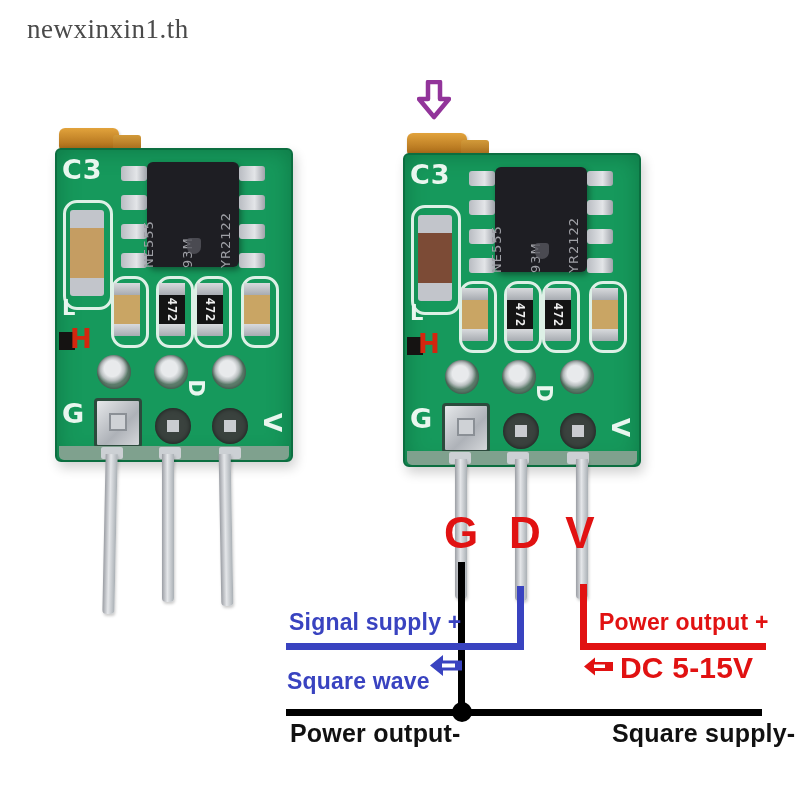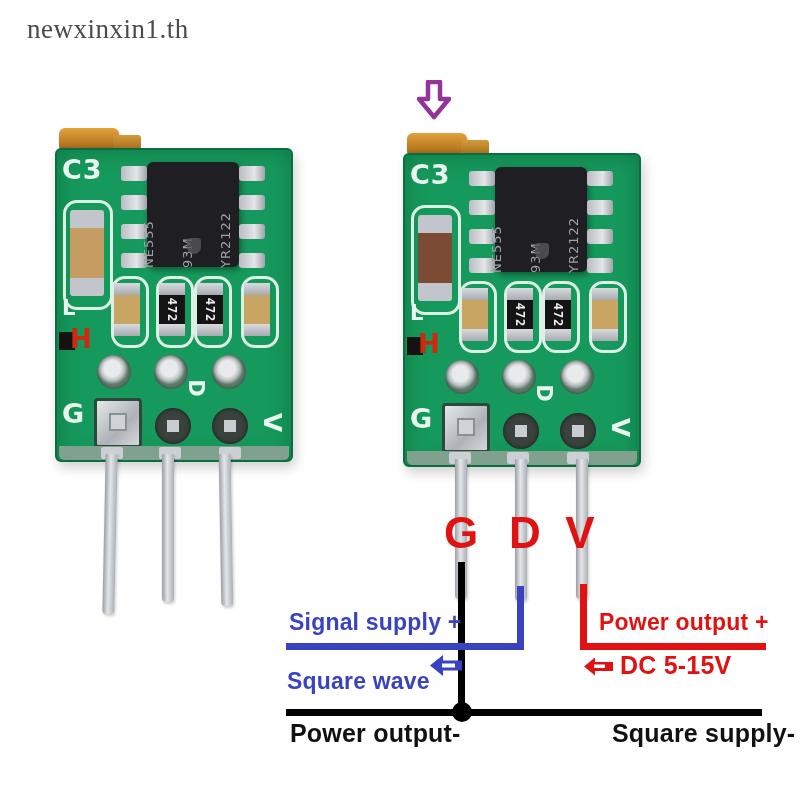--- a/index.html
+++ b/index.html
@@ -110,21 +110,21 @@
   .w-red-v{left:580px;top:584px;width:7px;height:64px;background:#e11212;}
   .w-red-h{left:580px;top:643px;width:186px;height:7px;background:#e11212;}
   .w-bus{left:286px;top:709px;width:476px;height:7px;background:#000;}
   .w-dot{left:452px;top:702px;width:20px;height:20px;border-radius:50%;background:#000;}
 
   .ann{position:absolute;font-size:23px;font-weight:700;letter-spacing:.2px;}
   .a-blue{color:#3943c0;} .a-red{color:#e11212;} .a-black{color:#111;}
   .a-sigp{left:289px;top:609px;}
   .a-sq{left:287px;top:652px;margin-top:16px;}
   .a-powp{left:599px;top:609px;}
-  .a-dc{left:620px;top:651px;font-size:25px;}
+  .a-dc{left:620px;top:651px;font-size:30px;}
   .a-sigm{left:290px;top:719px;font-size:25px;}
   .a-powm{left:612px;top:719px;font-size:25px;}
   .sq-arrow{position:absolute;left:428px;top:652px;}
   .dc-arrow{position:absolute;left:583px;top:655px;}
 </style>
 </head>
 <body>
 
 <div class="stage">
 

